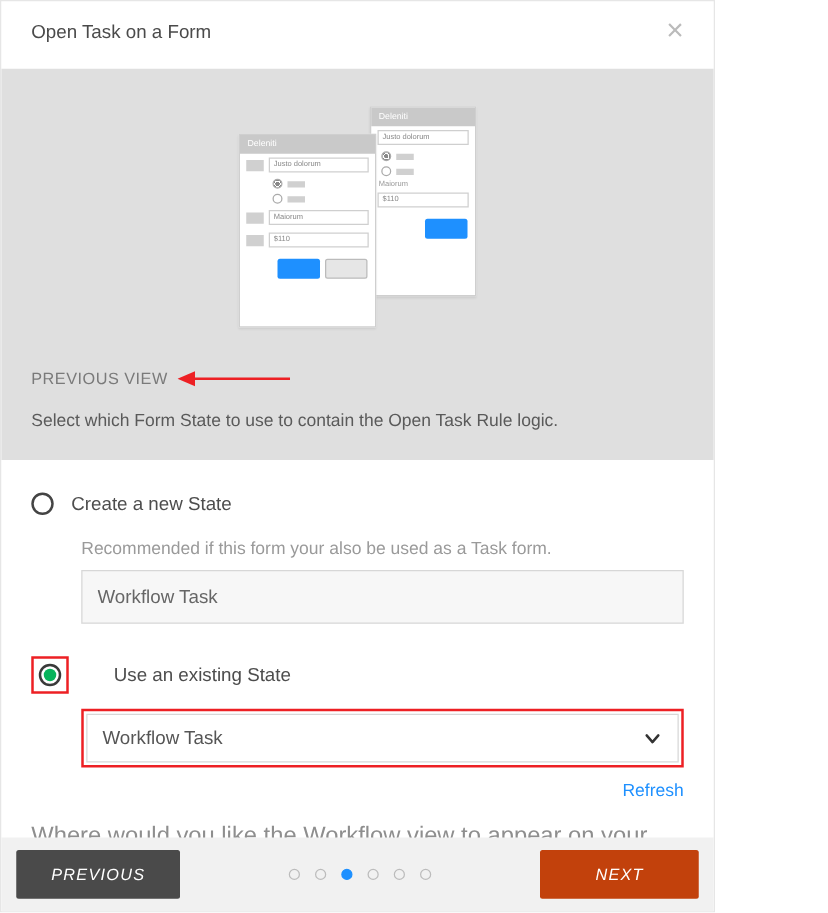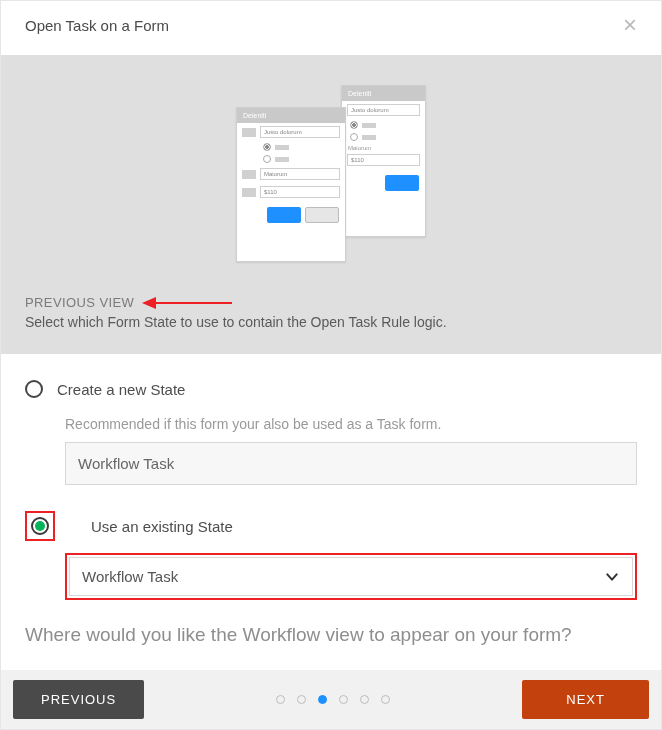--- a/index.html
+++ b/index.html
@@ -1,17 +1,17 @@
 <!DOCTYPE html>
 <html><head>
 <meta charset="utf-8">
 <style>
   * { box-sizing: border-box; }
   html, body { margin: 0; padding: 0; font-family: "Segoe UI", Arial, sans-serif; background: #fff; }
-  .dialog { width: 662px; height: 730px; position: relative; background: #fff; border: 1px solid #e6e6e6; overflow: hidden; }
+  .dialog { width: 572px; height: 730px; position: relative; background: #fff; border: 1px solid #e6e6e6; overflow: hidden; }
 
   
   .dlg-header { display: flex; align-items: center; justify-content: space-between; padding: 12px 24px 18px 24px; }
   .dlg-title { color: #4a4a4a; font-size: 15px; }
   .close-btn { font-size: 24px; color: #bbb; cursor: pointer; line-height: 1; }
 
   
   .banner { background: #dfdfdf; padding: 30px 24px 24px 24px; position: relative; }
   .illus { display: flex; justify-content: center; margin-bottom: 30px; }
   .illus-wrap { position: relative; width: 190px; height: 180px; }
@@ -27,21 +27,21 @@
   .mini-radio.filled { background: radial-gradient(circle, #888 0 40%, #fff 41% 60%, #888 61% 100%); }
   .mini-bar { width: 14px; height: 5px; background: #d0d0d0; }
   .sect { font-size: 6px; color: #999; padding: 2px 6px 0 6px; }
   .btnrow { display: flex; gap: 4px; justify-content: flex-end; padding: 6px; }
   .btn-blue { width: 34px; height: 16px; background: #1E90FF; border-radius: 2px; }
   .btn-grey { width: 34px; height: 16px; background: #e6e6e6; border: 1px solid #bbb; border-radius: 2px; }
 
   .heading-row { display: flex; align-items: center; gap: 8px; }
   .section-heading { font-size: 13px; letter-spacing: 0.4px; color: #7a7a7a; }
   .arrow-svg { flex-shrink: 0; }
-  .desc { color: #5a5a5a; font-size: 14px; margin-top: 4px; }
+  .desc { color: #5a5a5a; font-size: 14px; margin-top: 18px; }
 
   
   .options { padding: 26px 24px 0 24px; }
   .opt { display: flex; align-items: center; gap: 14px; margin-bottom: 18px; }
   .radio { width: 18px; height: 18px; border: 2px solid #444; border-radius: 50%; display: inline-flex; align-items: center; justify-content: center; cursor: pointer; }
   .radio.green { border-color: #3a3a3a; }
   .radio .dot { width: 10px; height: 10px; background: #07b35b; border-radius: 50%; display: none; }
   .radio.selected .dot { display: block; }
   .radio-hl { border: 2px solid #ed2024; padding: 4px; display: inline-flex; }
   .radio-hl .radio { margin: 0; }
@@ -54,21 +54,21 @@
   .select-val { color: #555; font-size: 15px; }
   .chev { width: 16px; height: 16px; }
 
   .refresh-row { display: flex; justify-content: flex-end; margin: 10px 24px 0 0; }
   .refresh { color: #1E90FF; font-size: 14px; cursor: pointer; }
 
   .cutoff { color: #8e8e8e; font-size: 19px; padding: 18px 24px 0 24px; }
 
   
   .footer { position: absolute; left: 0; right: 0; bottom: 0; background: #f1f1f1; display: flex; align-items: center; justify-content: space-between; padding: 10px 12px; }
-  .btn { border: none; padding: 12px 28px; font-size: 13px; letter-spacing: 1px; cursor: pointer; border-radius: 2px; }
+  .btn { border: none; padding: 12px 28px; font-size: 13px; letter-spacing: 1px; cursor: pointer; border-radius: 2px; font-style: italic; }
   .btn-prev { background: #4a4a4a; color: #fff; }
   .btn-next { background: #c2410c; color: #fff; padding: 12px 44px; }
   .dots { display: flex; gap: 12px; }
   .step-dot { width: 9px; height: 9px; border-radius: 50%; border: 1.5px solid #bcbcbc; background: transparent; }
   .step-dot.active { background: #1E90FF; border-color: #1E90FF; }
 </style>
 </head>
 <body>
 
 <div class="dialog">
@@ -164,20 +164,23 @@
       <div class="select">
         <span class="select-val">Workflow Task</span>
         <svg class="chev" viewBox="0 0 24 24">
             <path d="M5 8l7 8 7-8" fill="none" stroke="#333" stroke-width="3" stroke-linecap="round" stroke-linejoin="round"></path>
           </svg>
       </div>
     </div>
 
   </div>
 
+  <div class="refresh-row">
+    <span class="refresh">Refresh</span>
+  </div>
 
   <div class="cutoff">Where would you like the Workflow view to appear on your form?</div>
 
   <div class="footer">
     <button class="btn btn-prev">PREVIOUS</button>
     <div class="dots">
       <span class="step-dot"></span>
       <span class="step-dot"></span>
       <span class="step-dot active"></span>
       <span class="step-dot"></span>

